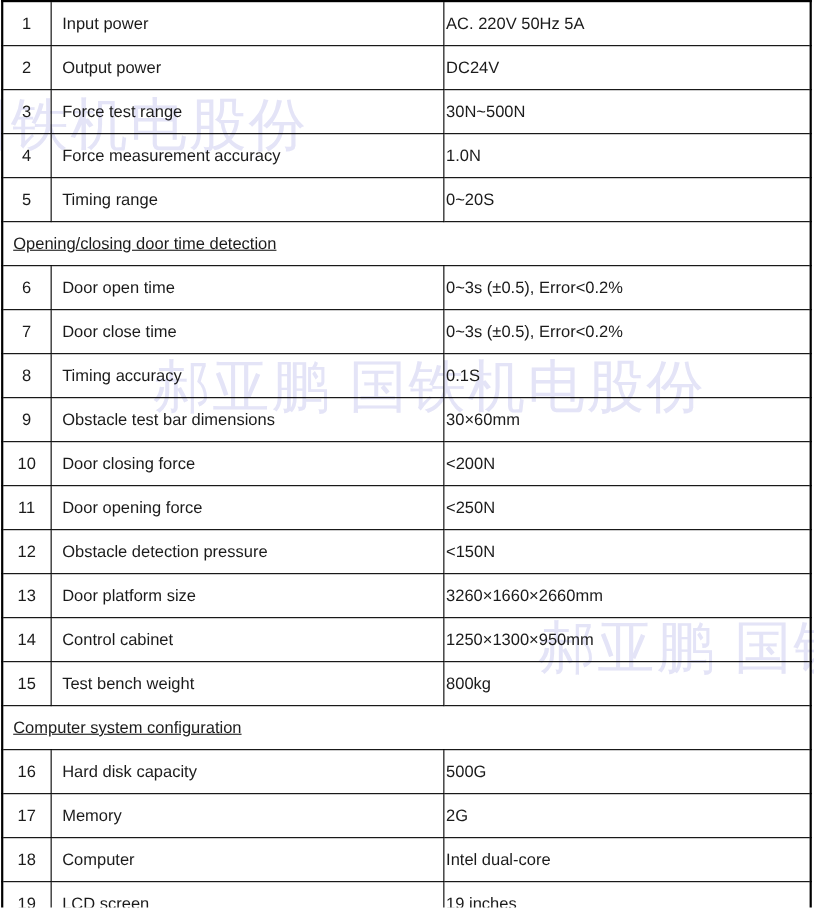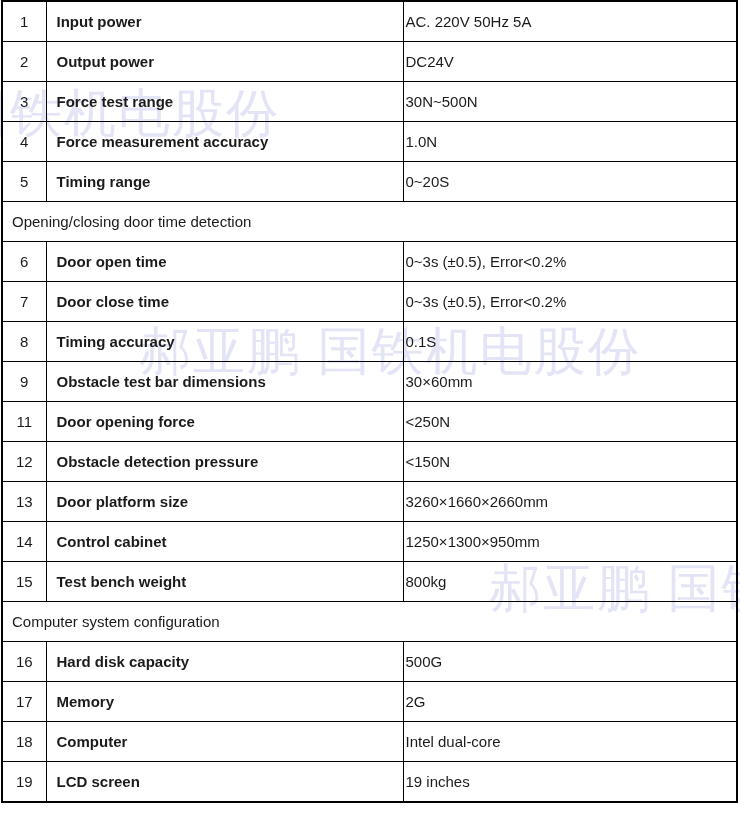--- a/index.html
+++ b/index.html
@@ -45,23 +45,23 @@
     height: 39px;
     font-size: 15px;
     color: #1b1b1b;
     vertical-align: middle;
     background: transparent;
     overflow: hidden;
     white-space: nowrap;
   }
   table.spec { border: 2px solid #000000; }
   td.num   { text-align: center; padding: 0; }
-  td.label { padding: 0 4px 0 10px; font-weight: bold; }
+  td.label { padding: 0 4px 0 10px; }
   td.value { padding: 0 4px 0 2px; }
-  td.section { padding: 0 4px 0 9px; }
+  td.section { padding: 0 4px 0 9px; text-decoration: underline; }
 </style>
 </head>
 <body>
 
 <div class="wm wm1">国铁机电股份</div>
 <div class="wm wm2">郝亚鹏 国铁机电股份</div>
 <div class="wm wm3">郝亚鹏 国铁机电股份</div>
 
 <table class="spec">
   <colgroup>
@@ -112,20 +112,25 @@
         <td class="num">8</td>
         <td class="label">Timing accuracy</td>
         <td class="value">0.1S</td>
       </tr>
       <tr>
         <td class="num">9</td>
         <td class="label">Obstacle test bar dimensions</td>
         <td class="value">30×60mm</td>
       </tr>
       <tr>
+        <td class="num">10</td>
+        <td class="label">Door closing force</td>
+        <td class="value">&lt;200N</td>
+      </tr>
+      <tr>
         <td class="num">11</td>
         <td class="label">Door opening force</td>
         <td class="value">&lt;250N</td>
       </tr>
       <tr>
         <td class="num">12</td>
         <td class="label">Obstacle detection pressure</td>
         <td class="value">&lt;150N</td>
       </tr>
       <tr>

